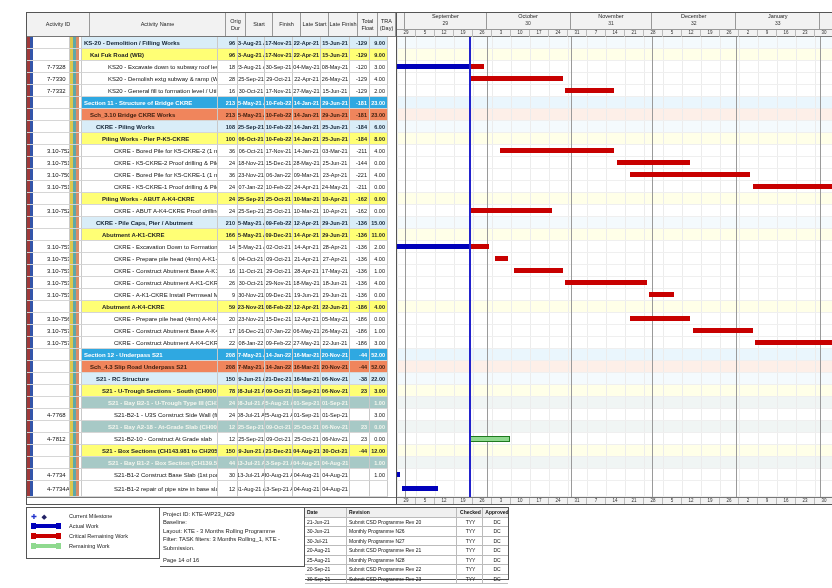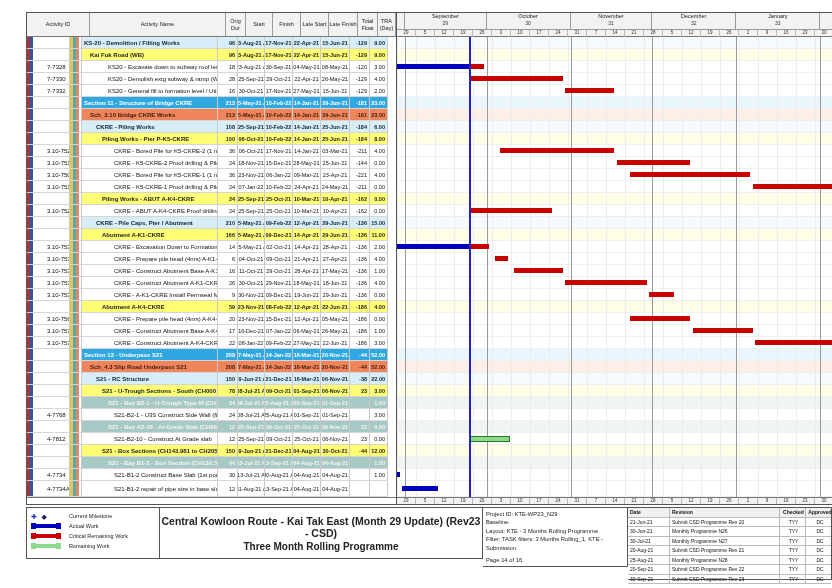--- a/index.html
+++ b/index.html
@@ -1067,24 +1067,20 @@
                 <span class="lbar" style="background: rgb(143, 217, 143);">
                   <b class="l" style="background: rgb(143, 217, 143);"></b>
                   <b class="r" style="background: rgb(143, 217, 143);"></b>
                 </span>
               </span>
               <span>Remaining Work</span>
             </div>
           </div>
       </div>
 
-      <div class="titlebox">
-        <div class="t1">Central Kowloon Route - Kai Tak East (Month 29 Update) (Rev23 - CSD)</div>
-        <div class="t2">Three Month Rolling Programme</div>
-      </div>
 
       <div class="infobox">
         <div>Project ID: KTE-WP23_N29</div>
         <div>Baseline:</div>
         <div>Layout: KTE - 3 Months Rolling Programme</div>
         <div>Filter: TASK filters: 3 Months Rolling_1, KTE - Submission.</div>
         <div class="pageline">Page 14 of 16</div>
       </div>
 
       <div class="revbox" id="revbox">

